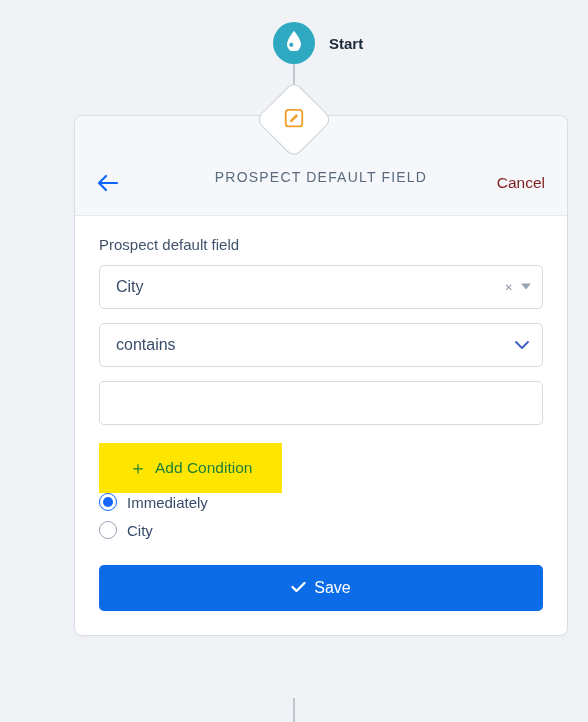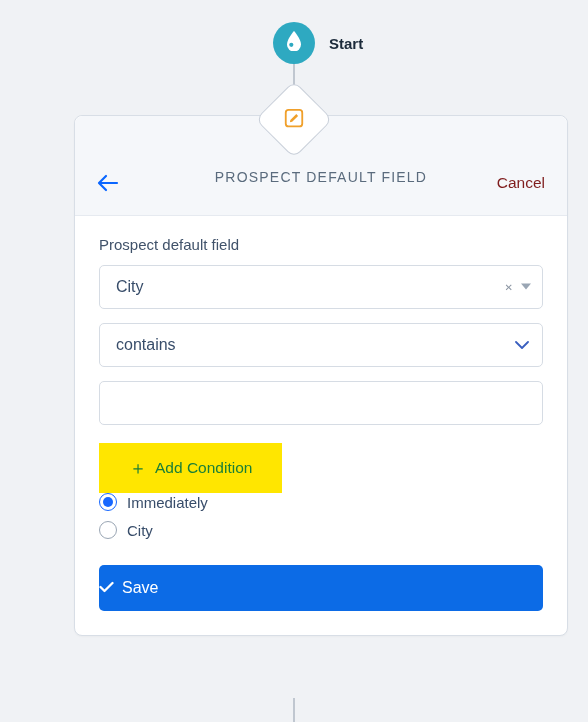--- a/index.html
+++ b/index.html
@@ -208,20 +208,21 @@
       width: 100%;
       height: 46px;
       background: #0c6be6;
       color: #fff;
       border: none;
       border-radius: 5px;
       margin-top: 26px;
       font-size: 16px;
       display: flex;
       align-items: center;
+      justify-content: center;
       gap: 8px;
       cursor: pointer;
     }
     .connector-bottom {
       position: absolute;
       bottom: 0;
       left: 50%;
       transform: translateX(-50%);
       width: 2px;
       height: 24px;

